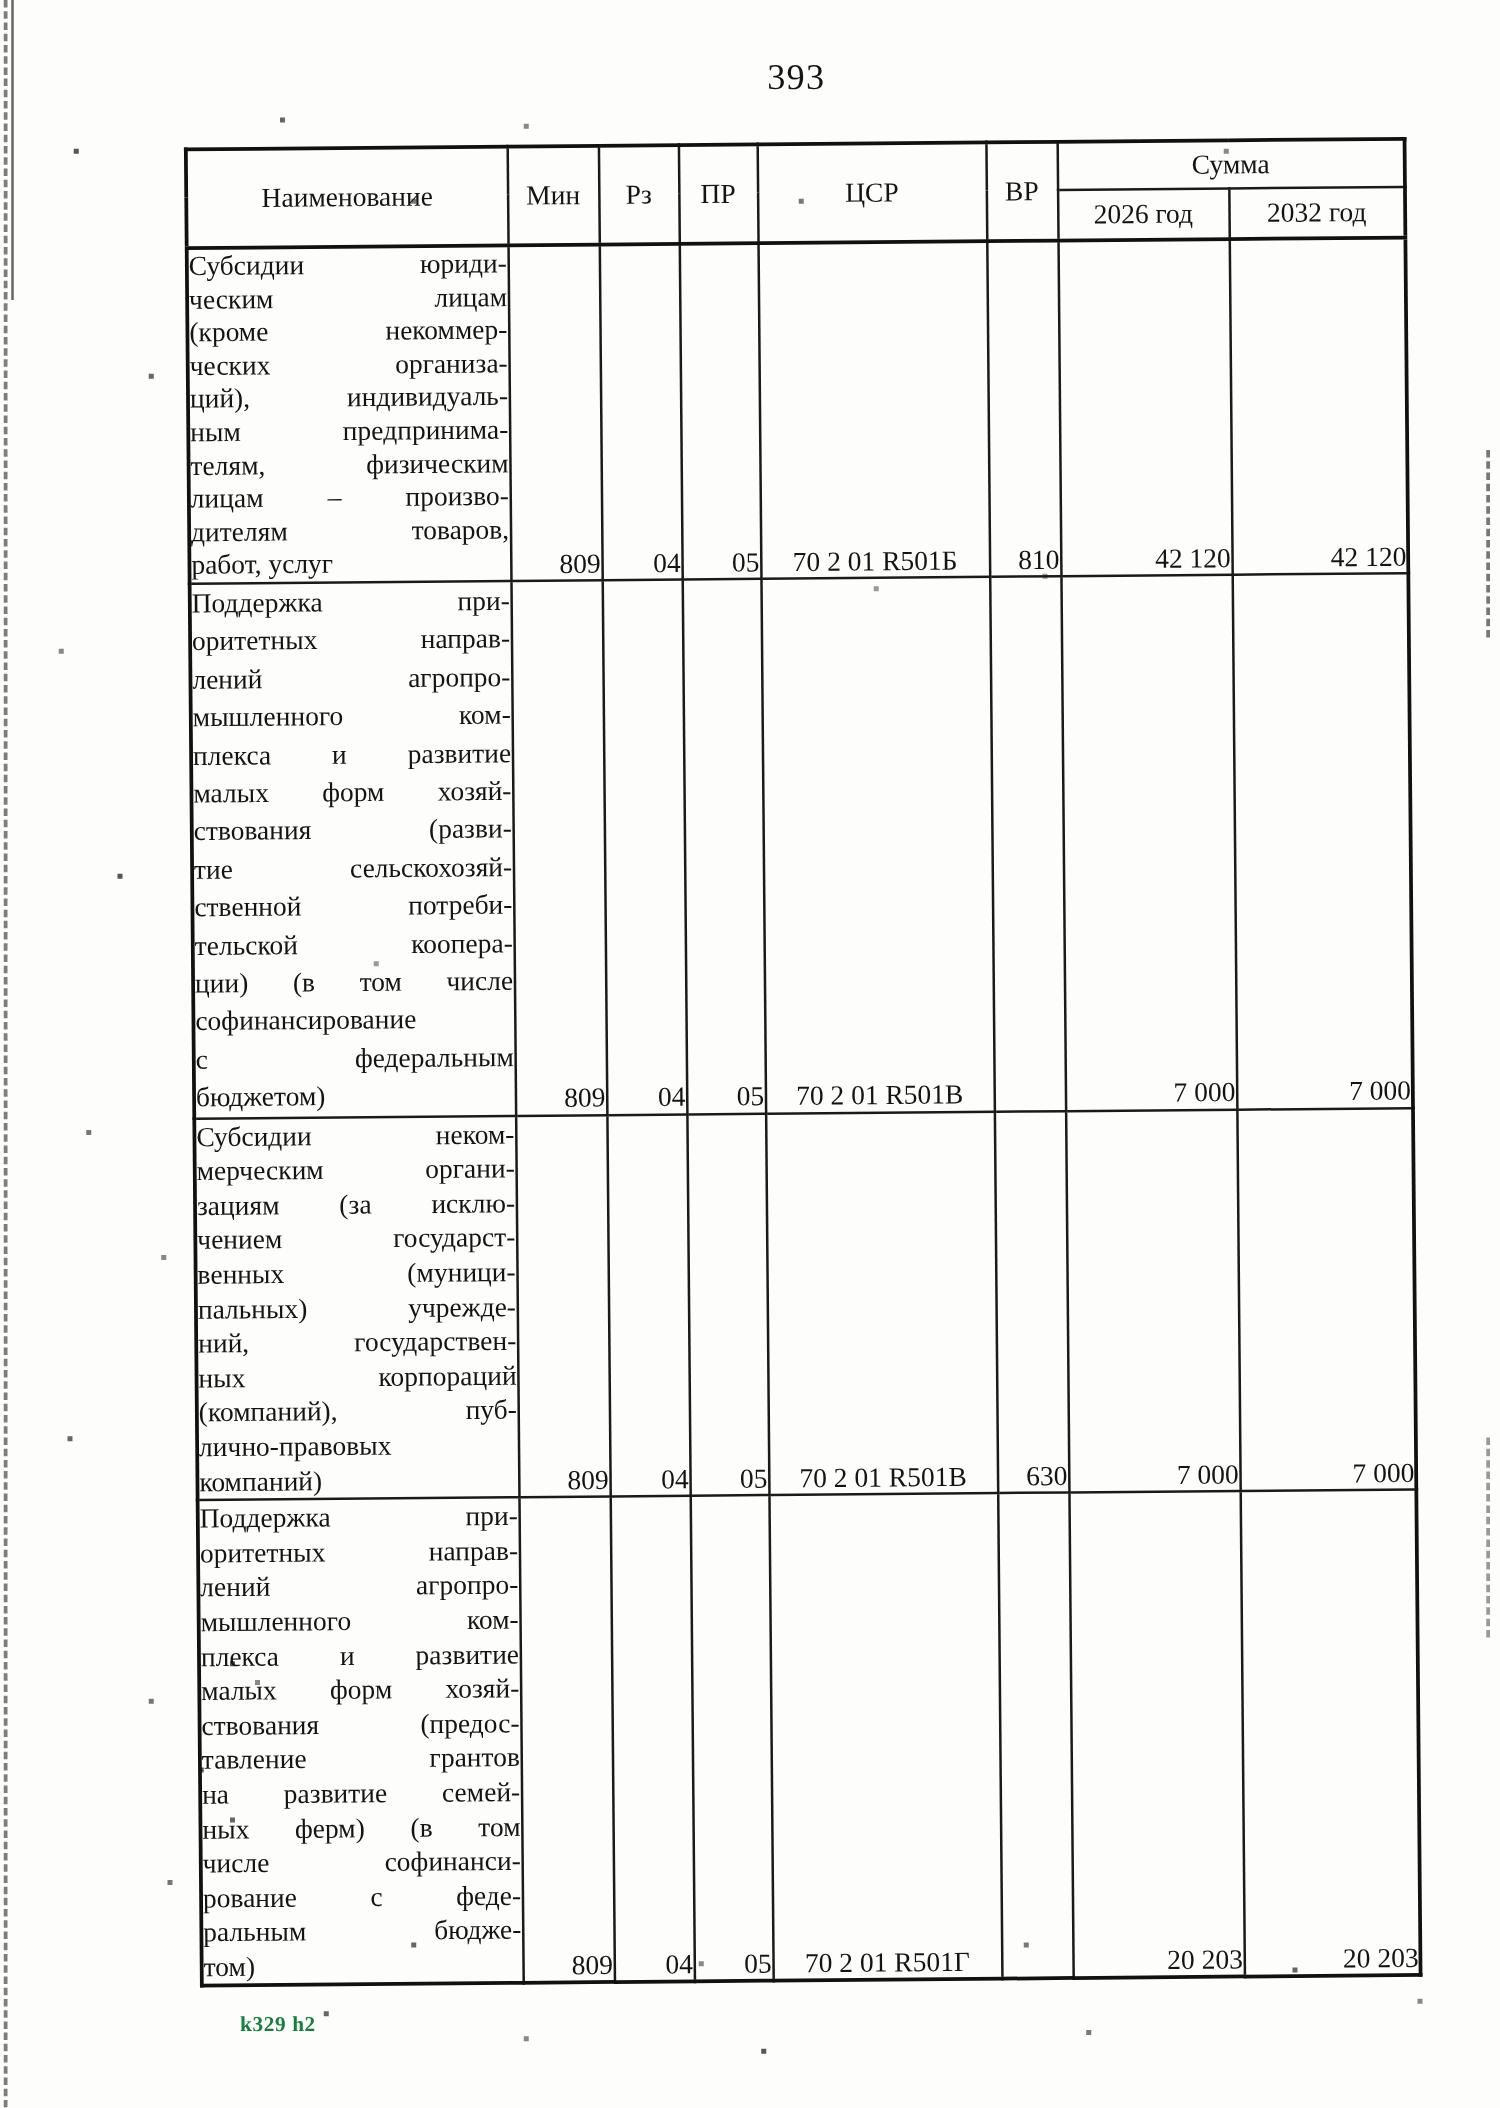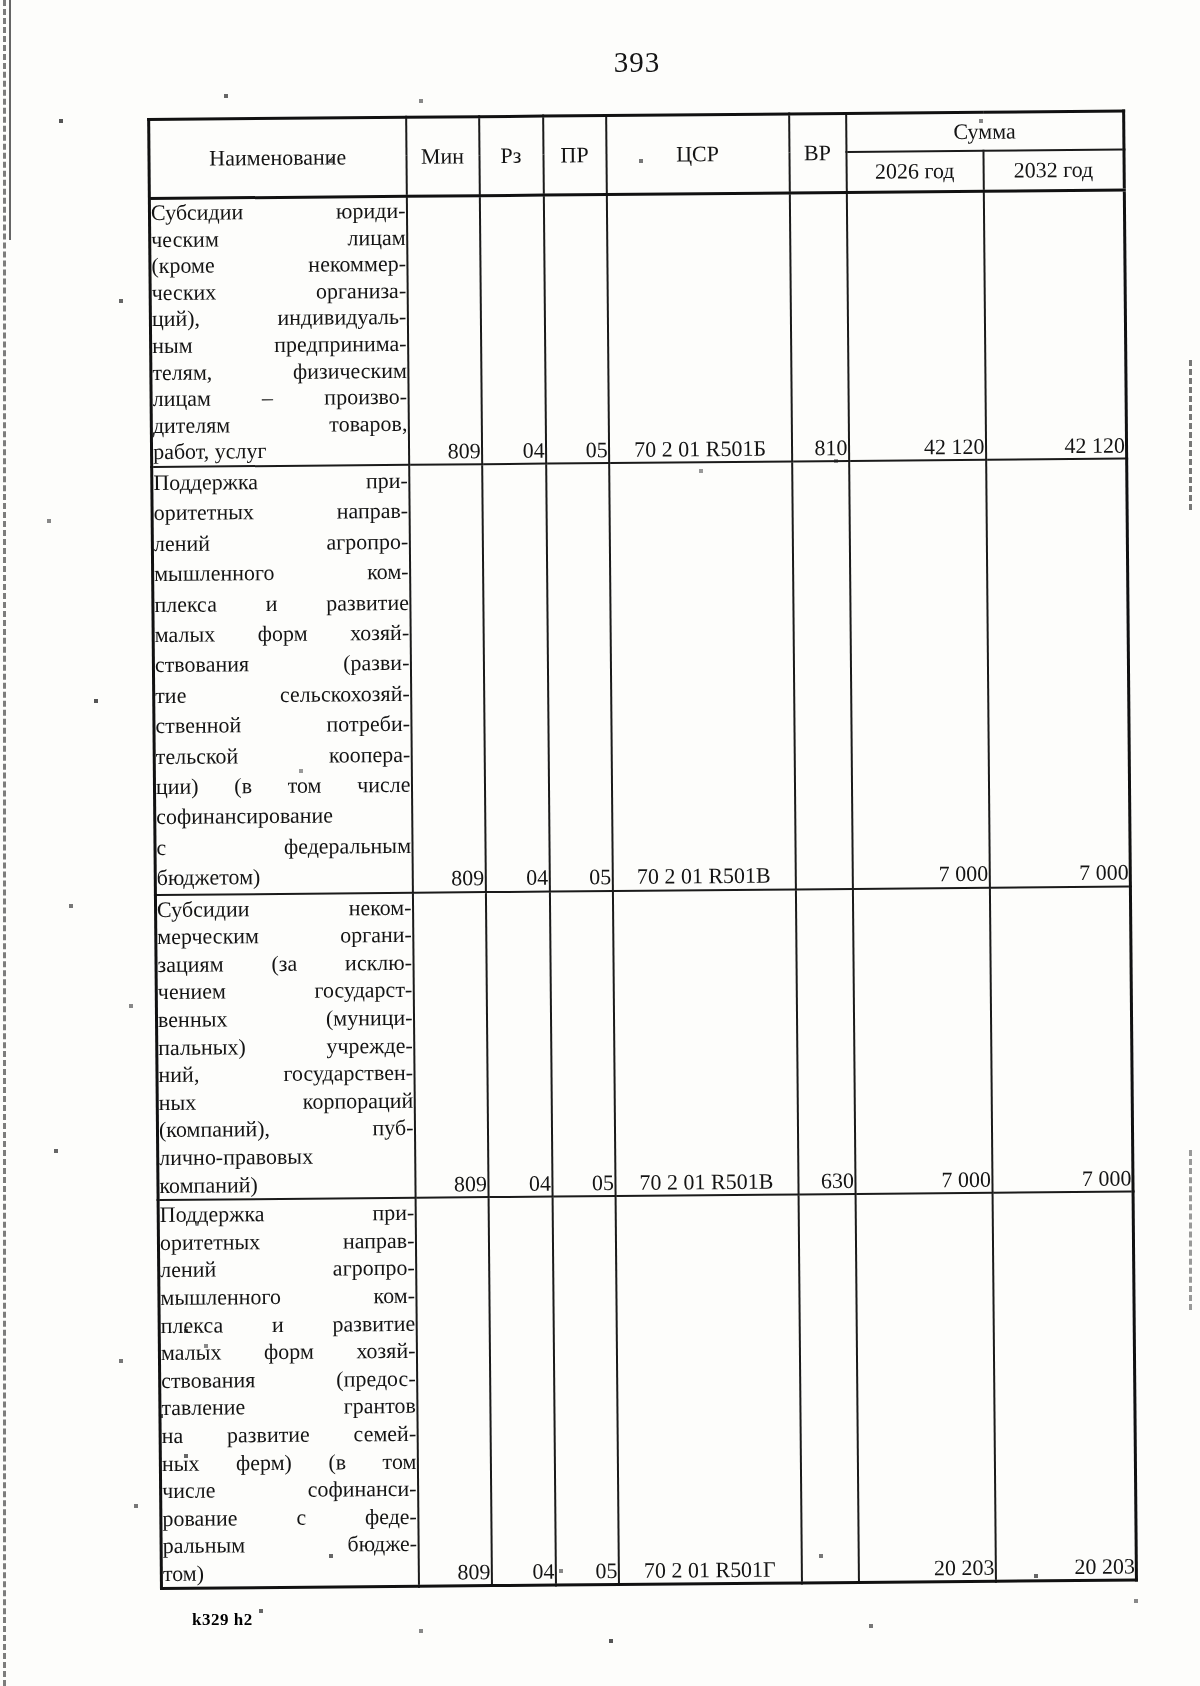--- a/index.html
+++ b/index.html
@@ -89,21 +89,21 @@
   td.cell-sum { padding-right: 12px; }
 
   
   tbody tr:nth-child(1) .tline { line-height: 26.6px; }
   tbody tr:nth-child(2) .tline { line-height: 30.4px; }
   tbody tr:nth-child(3) .tline { line-height: 27.6px; }
   tbody tr:nth-child(4) .tline { line-height: 27.6px; }
 
   .footer-code {
     position: absolute; left: 192px; top: 1610px;
-    font-size: 17px; font-weight: 600; letter-spacing: 0.5px; color: #000000;
+    font-size: 17px; font-weight: 600; letter-spacing: 0.5px; color: #15803d;
   }
 </style>
 </head>
 <body>
 
 <div class="page">
 
   <div class="scan-edge-left"></div>
   <div class="scan-edge-left2"></div>
   <div class="scan-dash-right-1"></div>

